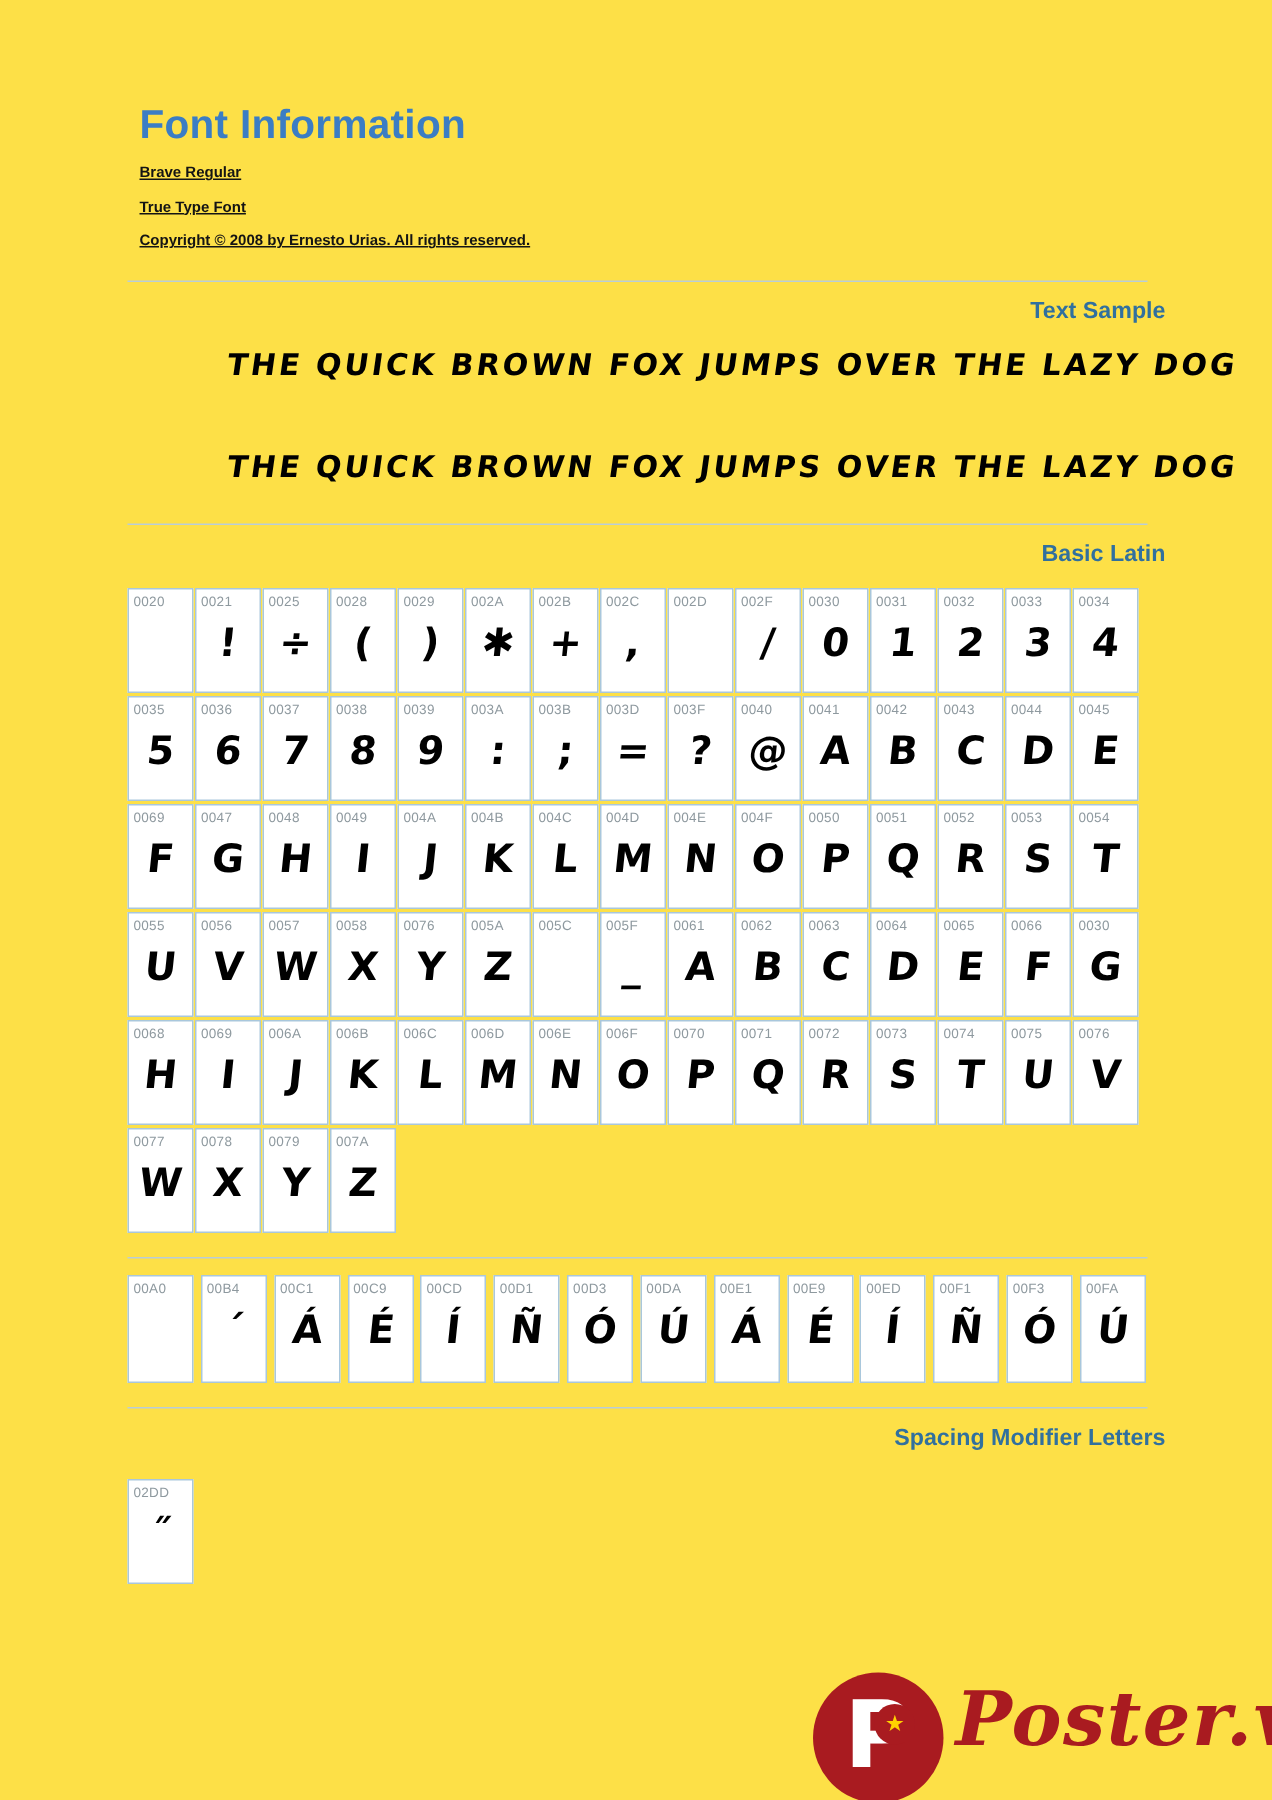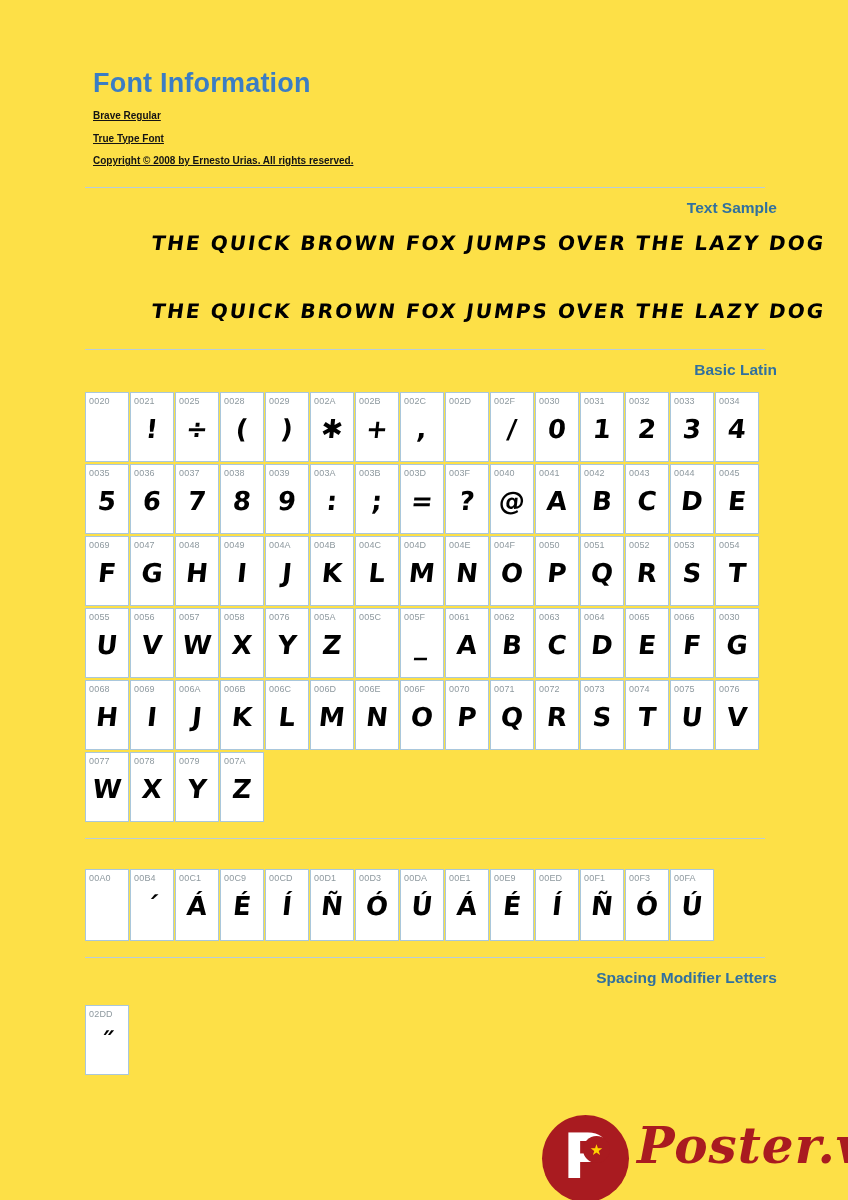--- a/index.html
+++ b/index.html
@@ -28,21 +28,21 @@
   .samples { margin-left:57px; }
   .sample-line {
     margin-top:14px; height:24px; line-height:24px;
     font-family:"DejaVu Sans", sans-serif; font-weight:bold;
     font-size:20px; letter-spacing:2px; color:#000;
     transform:skewX(-8deg); transform-origin:left bottom; white-space:nowrap;
   }
   .sample-line + .sample-line { margin-top:44px; }
 
   .char-grid { width:680px; display:flex; flex-wrap:wrap; align-content:flex-start; margin:13px 0 0 -8px; }
-  .char-grid.l1 { margin-top:30px; }
+  .char-grid.l1 { margin-top:11px;justify-content:space-between; }
   .char-grid.sp { margin-top:18px; }
   .cell {
     box-sizing:border-box; width:44px; height:70px; margin:0 1px 2px 0;
     border:1px solid var(--cell-border,#a9c7dc); background:#fff; position:relative;
   }
   .char-grid.l1 .cell { height:72px; }
   .cell .code {
     display:block; padding:3px 0 0 3px; font-size:9px; line-height:10px;
     color:var(--code-gray,#8e999f); letter-spacing:0.2px;
   }

